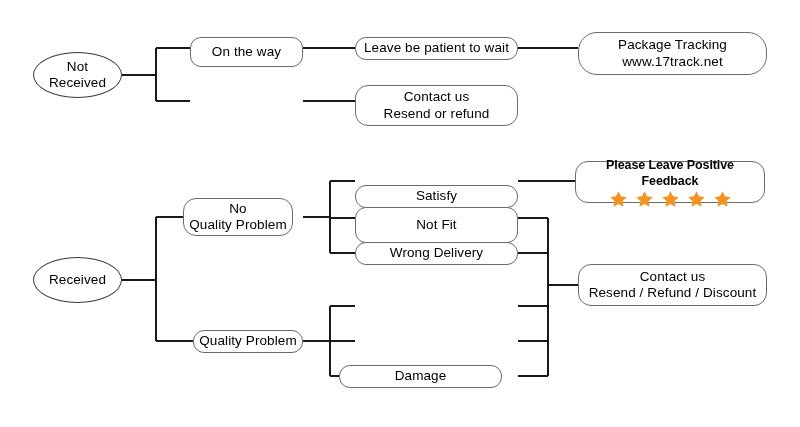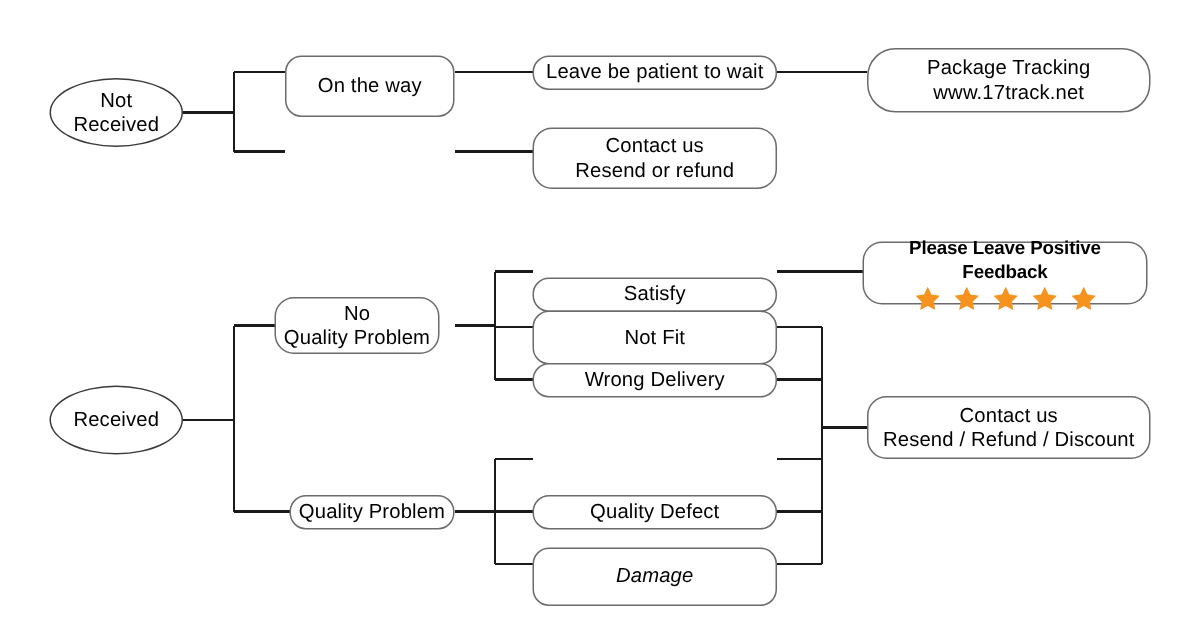--- a/index.html
+++ b/index.html
@@ -112,21 +112,21 @@
       <path d="M518,341 L548,341"></path>
       <path d="M518,376 L548,376"></path>
       <path d="M548,218 L548,376"></path>
       <path d="M548,285 L578,285"></path>
     </g>
   </svg>
 
   <div class="node oval" style="left:33px; top:52px; width:89px; height:46px;">Not
 Received</div>
 
-  <div class="node" style="left:190px; top:37px; width:113px; height:41px;">On the way</div>
+  <div class="node" style="left:190px; top:37px; width:113px; height:30px;">On the way</div>
 
   <div class="node" style="left:355px; top:37px; width:163px; height:23px;">Leave be patient to wait</div>
 
   <div class="node tall" style="left:578px; top:32px; width:189px; height:43px;border-radius:19px;">Package Tracking
 www.17track.net</div>
 
 
   <div class="node tall" style="left:355px; top:85px; width:163px; height:41px;">Contact us
 Resend or refund</div>
 
@@ -137,23 +137,22 @@
 
   <div class="node" style="left:193px; top:330px; width:110px; height:23px;">Quality Problem</div>
 
   <div class="node" style="left:355px; top:185px; width:163px; height:23px;">Satisfy</div>
 
   <div class="node" style="left:355px; top:207px; width:163px; height:36px;">Not Fit</div>
 
   <div class="node" style="left:355px; top:242px; width:163px; height:23px;">Wrong Delivery</div>
 
 
-  <div class="node" style="left:355px; top:330px; width:163px; height:23px;">Quality Defect</div>
 
-  <div class="node" style="left:355px; top:365px; width:163px; height:39px;font-style:italic;">Damage</div>
+  <div class="node" style="left:339px; top:365px; width:163px; height:23px;">Damage</div>
 
   <div class="node tall feedback" style="left:575px; top:161px; width:190px; height:42px;">
     <div class="feedback-label">Please Leave Positive Feedback</div>
     <div class="stars">
       <svg class="star" width="19" height="18" viewBox="0 0 24 24">
           <polygon fill="#F6921E" points="12,1.6 15.3,8.4 22.8,9.5 17.4,14.8 18.7,22.3 12,18.7 5.3,22.3 6.6,14.8 1.2,9.5 8.7,8.4"></polygon>
         </svg>
       <svg class="star" width="19" height="18" viewBox="0 0 24 24">
           <polygon fill="#F6921E" points="12,1.6 15.3,8.4 22.8,9.5 17.4,14.8 18.7,22.3 12,18.7 5.3,22.3 6.6,14.8 1.2,9.5 8.7,8.4"></polygon>
         </svg>

